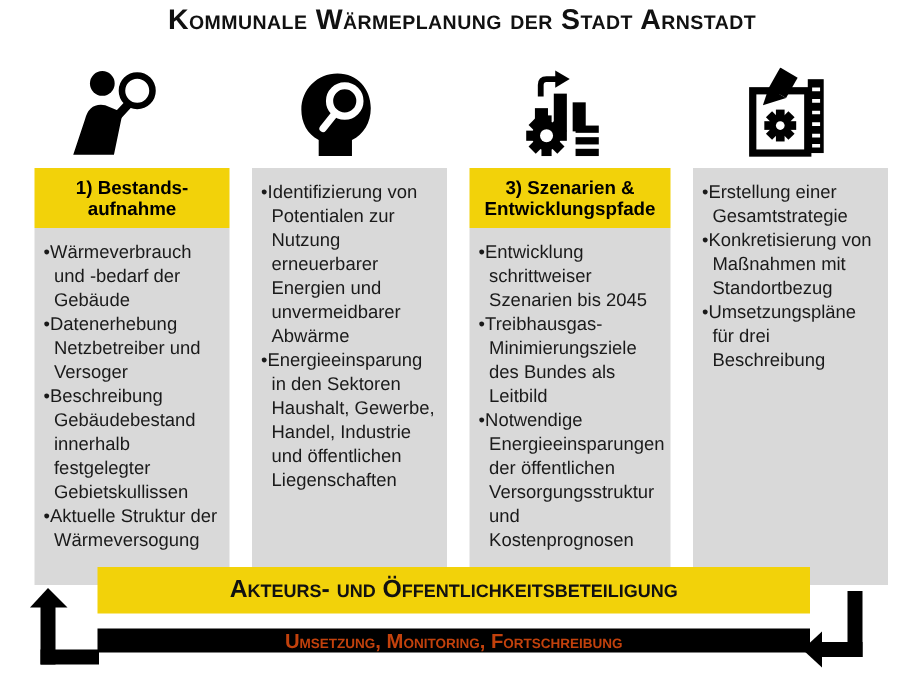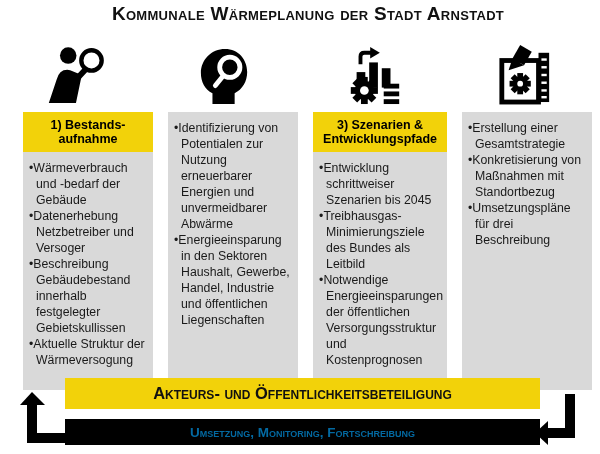--- a/index.html
+++ b/index.html
@@ -27,22 +27,22 @@
               font-size:12.3px; line-height:1.3; color:#1a1a1a; }
   .col-body ul { list-style:none; }
   .col-body li { padding-left:7px; text-indent:-7px; }
   .col-body li::before { content:"\2022"; }
 
   .banner { position:absolute; left:65px; width:475px; display:flex;
             align-items:center; justify-content:center; font-weight:bold;
             font-variant:small-caps; z-index:3; }
   .banner-participation { top:378px; height:31px; background:var(--yellow);
                           font-size:16.5px; color:#111;text-align:center; }
-  .banner-implementation { top:419px; height:26px; background:#000;
-                           color:#0369a1; font-size:13.5px; }
+  .banner-implementation { top:419px; height:16px; background:#000;
+                           color:#c2410c; font-size:13.5px; }
 
   .arrow { position:absolute; z-index:2; }
   .arrow-left  { left:20px;  top:392px; }
   .arrow-right { left:535px; top:394px; }
 </style>
 </head>
 <body>
 
 <div class="stage" style="--yellow:#F2D20A; --grey:#D9D9D9;">
 

